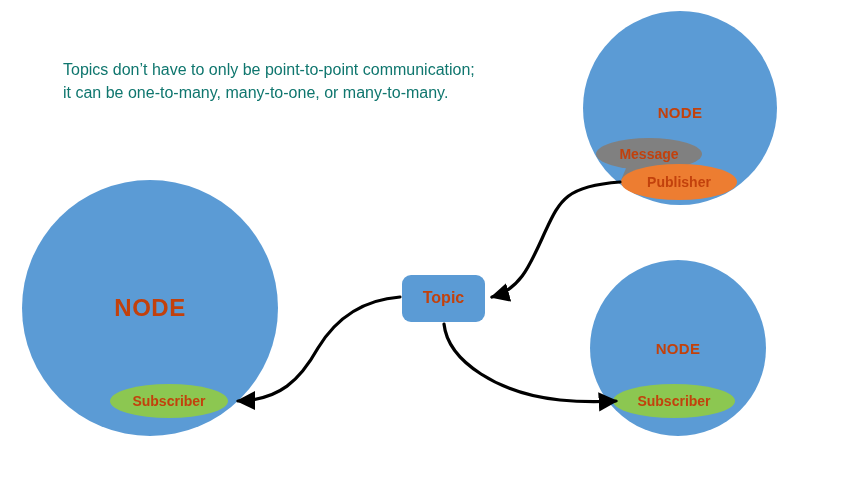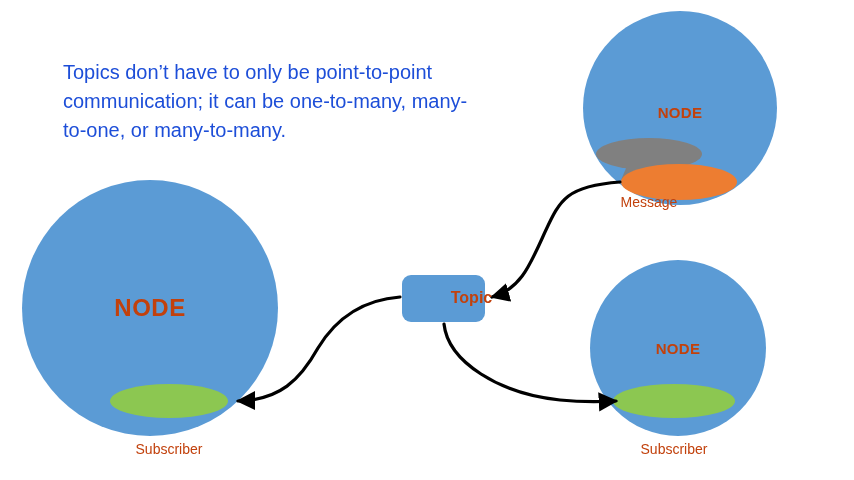--- a/index.html
+++ b/index.html
@@ -23,23 +23,23 @@
     left: 0;
     top: 0;
     width: 854px;
     height: 480px;
   }
   .caption {
     position: absolute;
     left: 63px;
     top: 58px;
     width: 420px;
-    font-size: 20px;
+    font-size: 16px;
     line-height: 1.45;
-    color: #1d4ed8;
+    color: #0f766e;
     font-family: "Liberation Sans", sans-serif;
     white-space: pre-line;
   }
   .shape-label {
     position: absolute;
     color: #c2410c;
     text-align: center;
     font-family: "Liberation Sans", sans-serif;
     pointer-events: none;
   }
@@ -48,27 +48,25 @@
     font-weight: bold;
     letter-spacing: 0.5px;
   }
   .node-label-sm {
     font-size: 15px;
     font-weight: bold;
     letter-spacing: 0.3px;
   }
   .pill-label {
     font-size: 14px;
-    font-weight: normal;
-    margin-top: 48px;
+    font-weight: bold;
   }
   .topic-label {
     font-size: 16px;
     font-weight: bold;
-    margin-left: 28px;
   }
 </style>
 </head>
 <body>
 
 <div id="canvas">
 
   <svg id="vector-layer" viewBox="0 0 854 480" xmlns="http://www.w3.org/2000/svg">
     <defs>
       <marker id="arrowhead" viewBox="0 0 10 10" refX="9" refY="5" markerWidth="6" markerHeight="6" orient="auto-start-reverse">
@@ -105,20 +103,21 @@
   <div class="caption">Topics don’t have to only be point-to-point communication; it can be one-to-many, many-to-one, or many-to-many.</div>
 
   <div class="shape-label node-label-lg" style="left:90px; top:294px; width:120px;">NODE</div>
 
   <div class="shape-label pill-label" style="left:109px; top:393px; width:120px;">Subscriber</div>
 
   <div class="shape-label node-label-sm" style="left:630px; top:104px; width:100px;">NODE</div>
 
   <div class="shape-label pill-label" style="left:599px; top:146px; width:100px;">Message</div>
 
+  <div class="shape-label pill-label" style="left:619px; top:174px; width:120px;">Publisher</div>
 
   <div class="shape-label node-label-sm" style="left:628px; top:340px; width:100px;">NODE</div>
 
   <div class="shape-label pill-label" style="left:614px; top:393px; width:120px;">Subscriber</div>
 
   <div class="shape-label topic-label" style="left:402px; top:289px; width:83px;">Topic</div>
 
 </div>
 
 </body></html>

